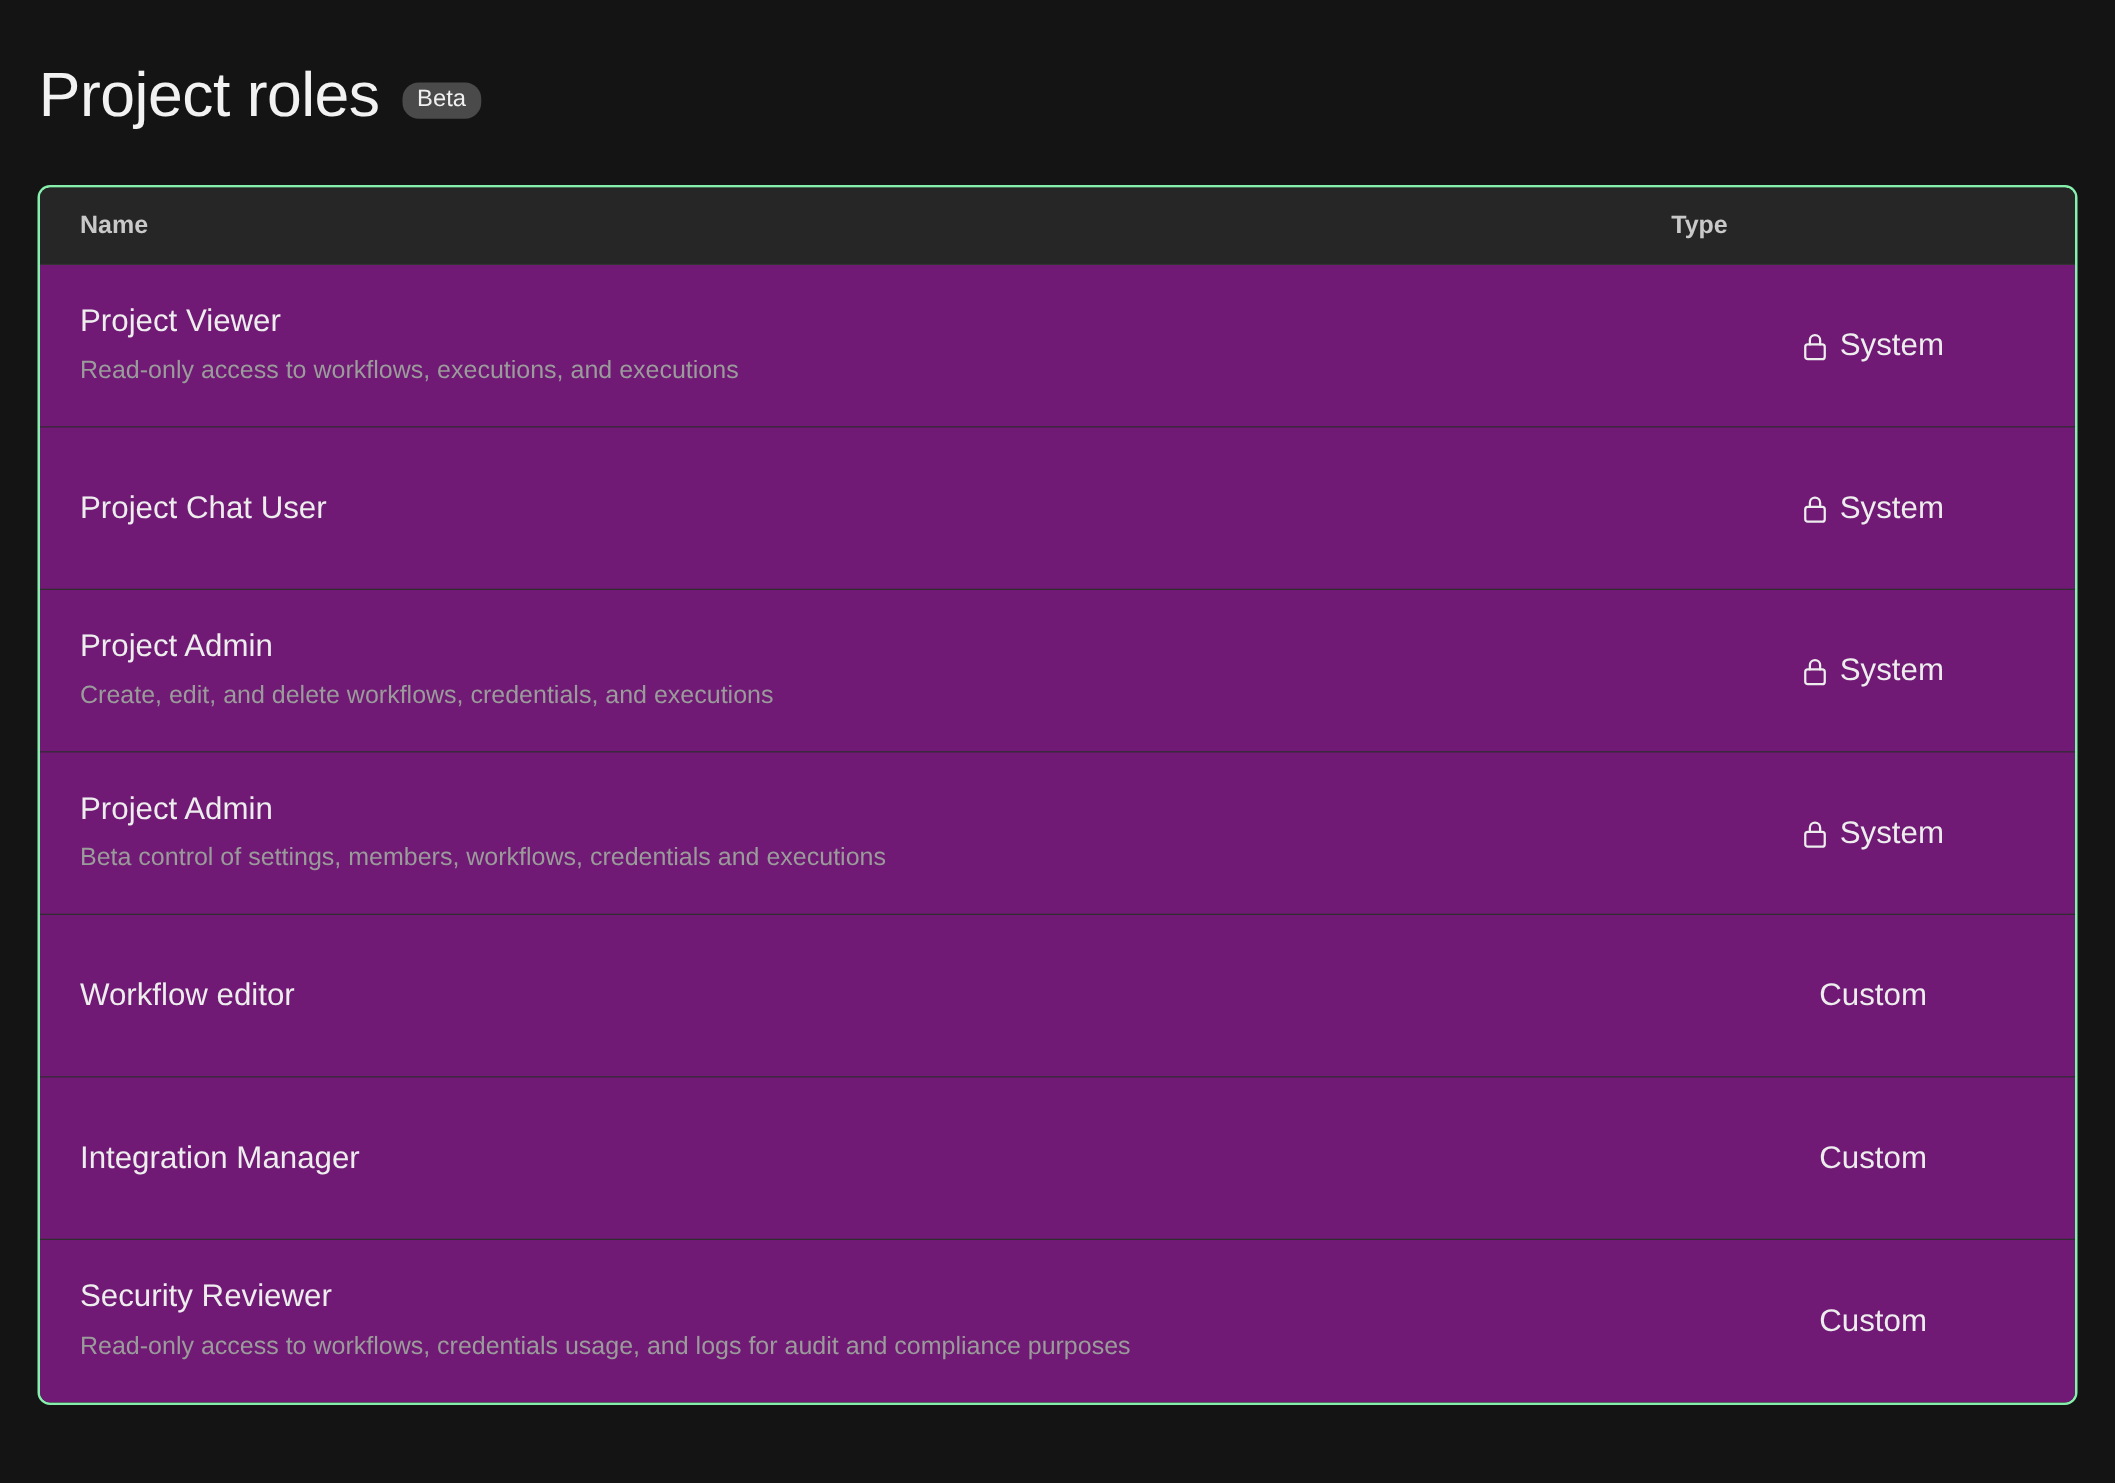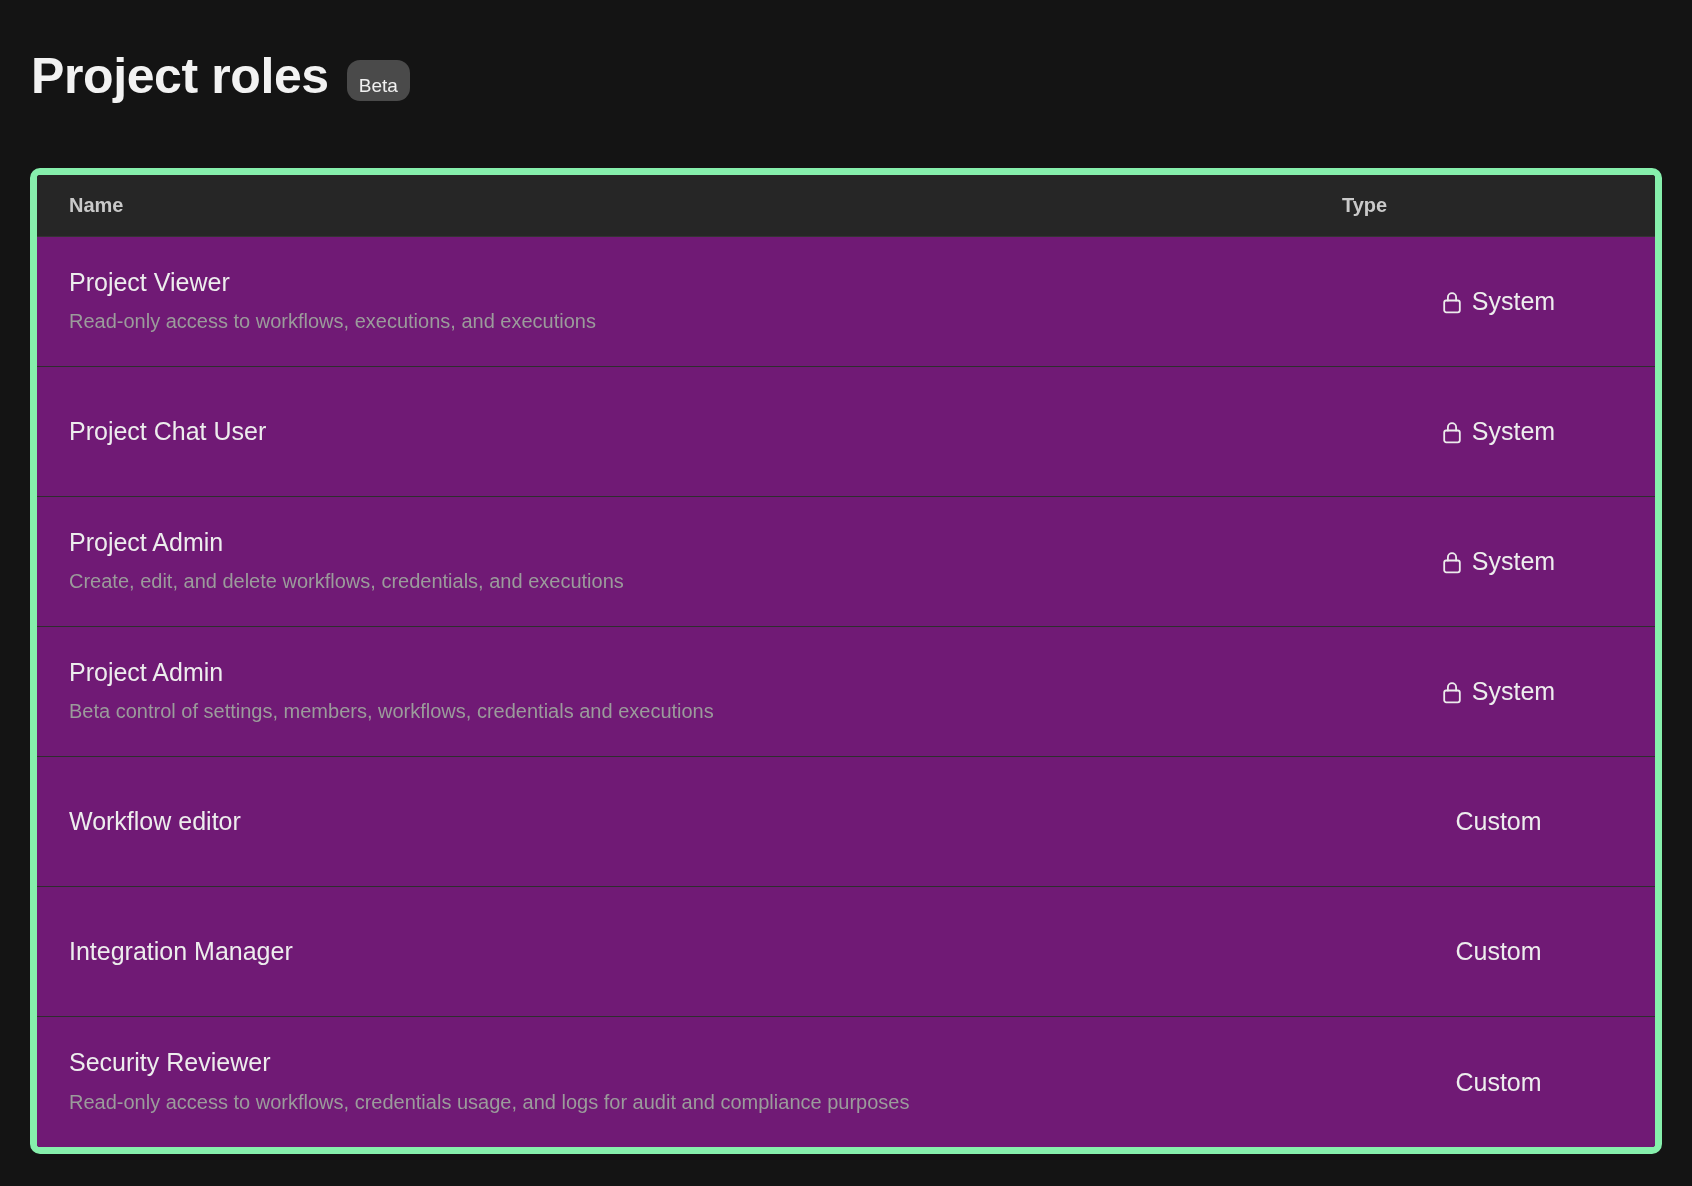--- a/index.html
+++ b/index.html
@@ -19,38 +19,38 @@
   }
   .page-header {
     display: flex;
     align-items: center;
     gap: 18px;
     padding-left: 1px;
     height: 92px;
   }
   .page-title {
     font-size: 50px;
-    font-weight: 700;
+    font-weight: 400;
     color: #f2f2f2;
     letter-spacing: -0.4px;
     line-height: 1;
   }
   .beta-badge {
     background: #4a4a4a;
     color: #f0f0f0;
     font-size: 19px;
     border-radius: 13px;
-    padding: 16px 12px 6px 12px;
+    padding: 4px 12px 6px 12px;
     line-height: 1;
     position: relative;
     top: 4px;
   }
   .roles-card {
-    margin-top: 46px;
-    border: 7px solid #86efac;
+    margin-top: 26px;
+    border: 2px solid #86efac;
     border-radius: 10px;
     background: #1b1b1b;
     overflow: hidden;
     width: 1632px;
   }
   .table-head {
     display: flex;
     align-items: center;
     height: 62px;
     background: #262626;

